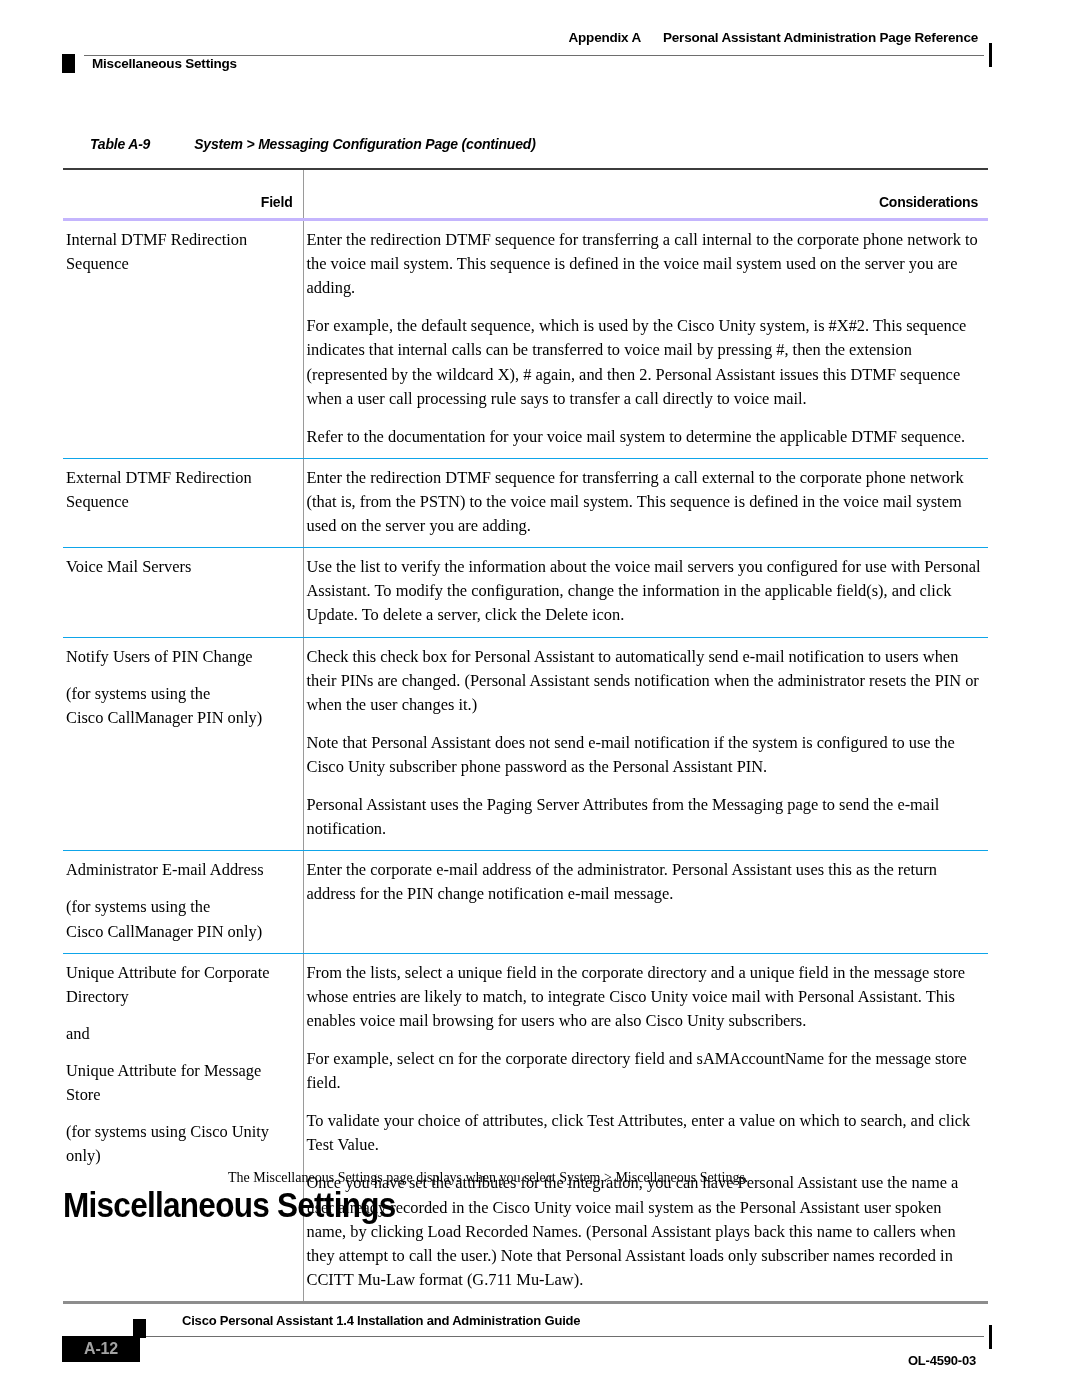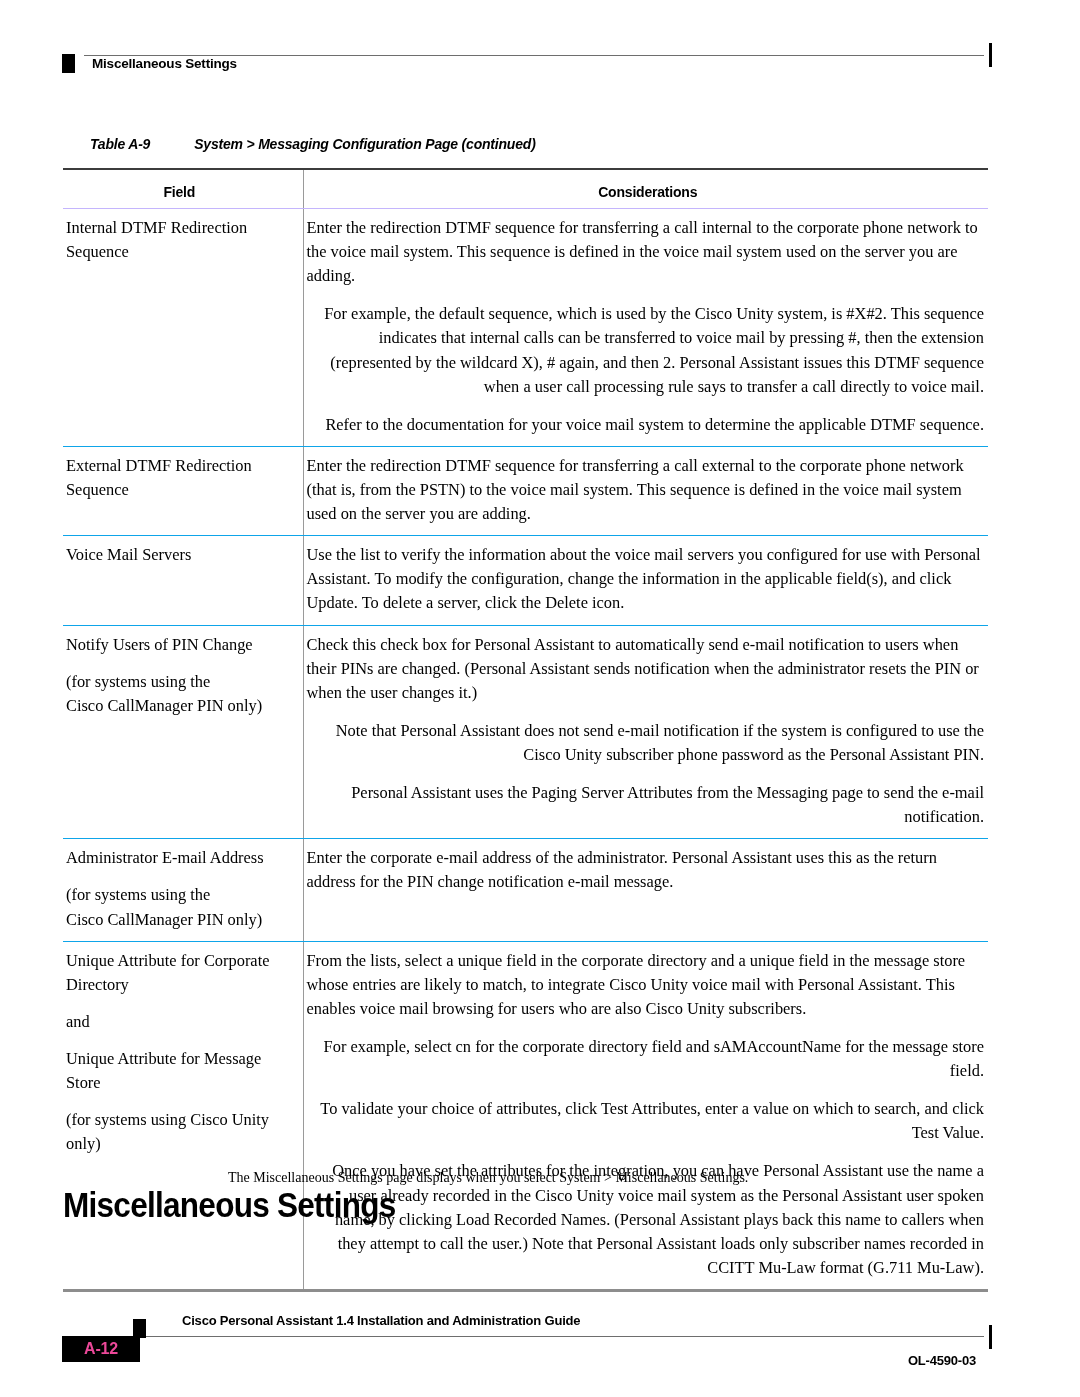--- a/index.html
+++ b/index.html
@@ -99,27 +99,27 @@
 
   .doc-table th,
   .doc-table td {
     vertical-align: top;
     padding: 0;
     border: 0;
   }
 
   .doc-table thead th {
     border-top: 2px solid #3c3c3c;
-    border-bottom: 1px solid #c4b5fd;
+    border-bottom: 3px solid #c4b5fd;
     font-family: "Liberation Sans", "DejaVu Sans", sans-serif;
     font-size: 14px;
     font-weight: bold;
     letter-spacing: -0.2px;
-    text-align: center;
-    padding: 14px 10px 8px 3px;
+    text-align: right;
+    padding: 24px 10px 8px 3px;
   }
   .doc-table thead th.th-cons {
     border-left: 1px solid #9a9a9a;
     padding-left: 14px;
   }
 
   .doc-table tbody td {
     border-bottom: 1px solid #0ea5e9;
     font-size: 16.4px;
     line-height: 1.47;
@@ -134,21 +134,21 @@
   }
 
   .field-main { margin: 0; }
   .field-note {
     margin: 13px 0 0 0;
   }
   .field-note .nl { display: block; }
   .field-plain { margin: 13px 0 0 0; font-family: Liberation Serif, serif; }
 
   .cons-p { margin: 0 0 0 0; }
-  .cons-p + .cons-p { margin-top: 14px; text-align: right; }
+  .cons-p + .cons-p { margin-top: 14px; }
 
   
   .section-heading {
     position: absolute;
     left: 63px;
     top: 1162px;
     font-family: "Liberation Sans", "DejaVu Sans", sans-serif;
     font-size: 35px;
     font-weight: bold;
     letter-spacing: -0.8px;
@@ -207,21 +207,21 @@
     height: 19px;
     background: #000000;
   }
   .ftr-pagebox {
     position: absolute;
     left: 0px;
     top: 28px;
     width: 78px;
     height: 26px;
     background: #000000;
-    color: #ec4899;
+    color: #a3a3a3;
     font-family: "Liberation Sans", "DejaVu Sans", sans-serif;
     font-size: 16px;
     font-weight: bold;
     letter-spacing: -0.2px;
     display: flex;
     align-items: center;
     justify-content: center;
   }
   .ftr-docid {
     position: absolute;
@@ -231,20 +231,23 @@
     font-size: 13px;
     font-weight: bold;
     letter-spacing: -0.2px;
     white-space: nowrap;
   }
 </style>
 </head>
 <body>
 
 <div class="page-header">
+  <div class="hdr-right">
+    <span class="hdr-appendix">Appendix A</span><span>Personal Assistant Administration Page Reference</span>
+  </div>
   <div class="hdr-rule"></div>
   <div class="hdr-endtick"></div>
   <div class="hdr-square"></div>
   <div class="hdr-left-label">Miscellaneous Settings</div>
 </div>
 
 <div class="table-caption">
   <span class="cap-num">Table A-9</span><span>System &gt; Messaging Configuration Page (continued)</span>
 </div>
 

